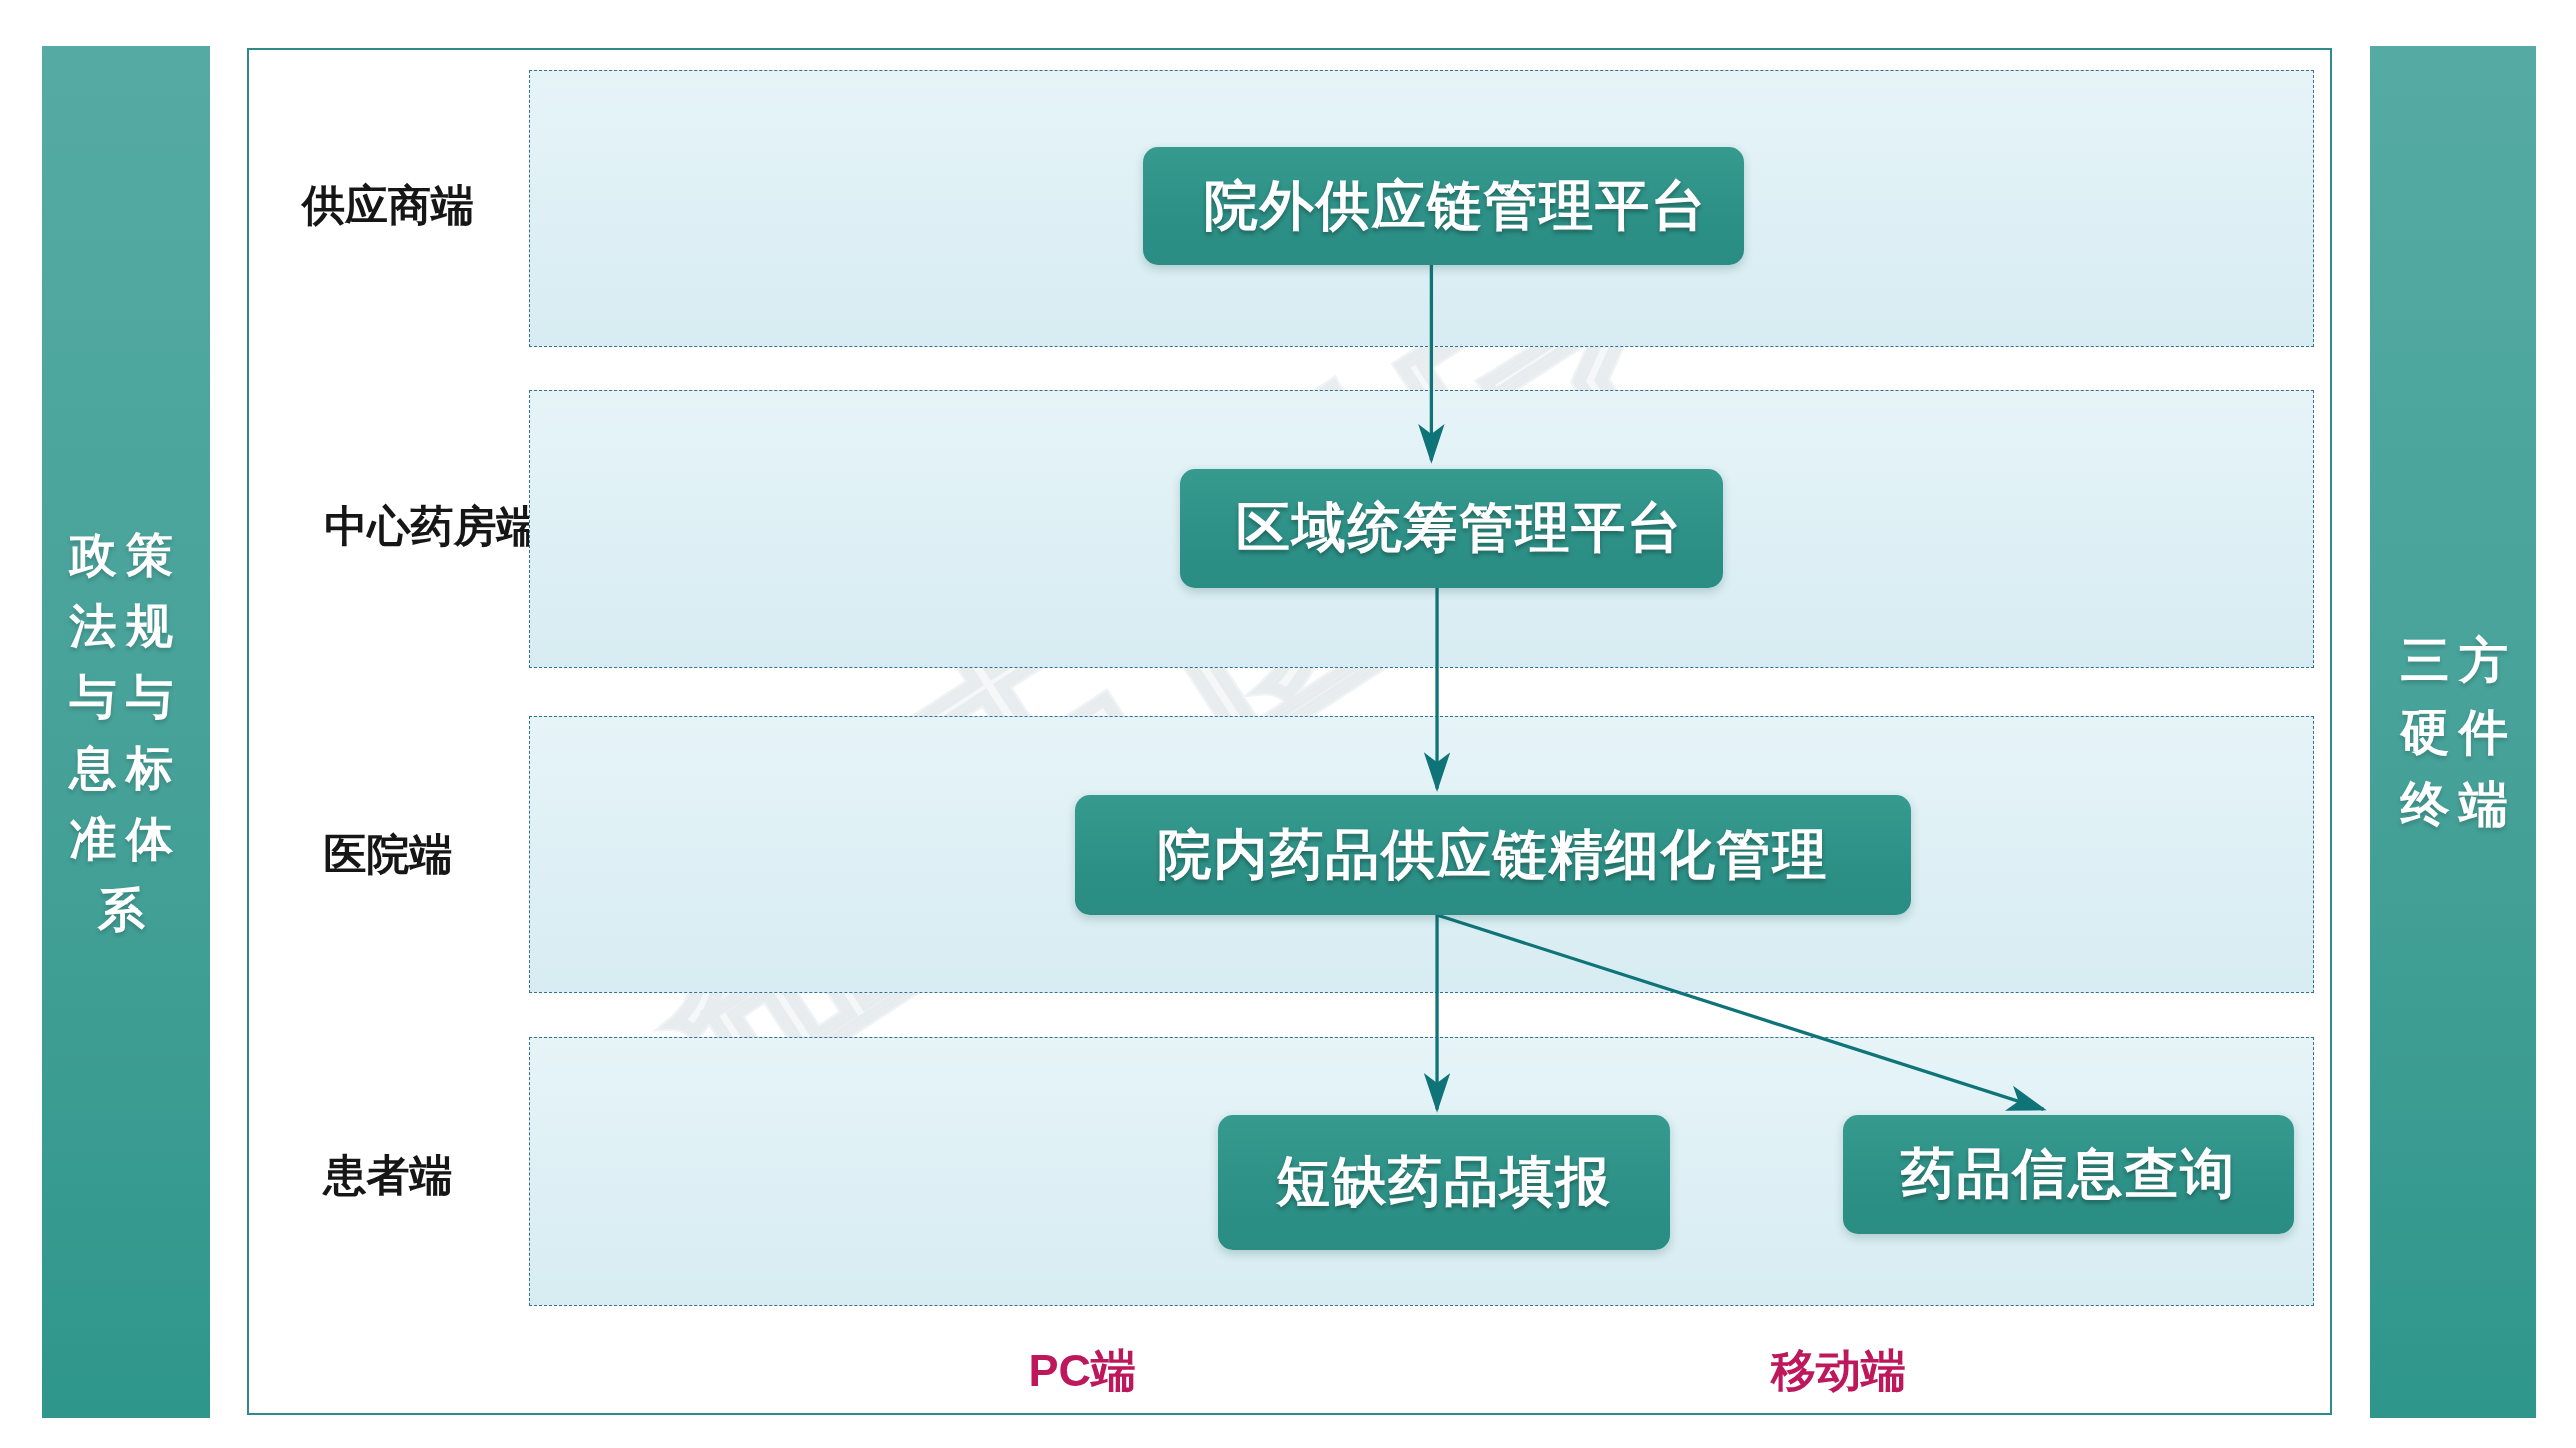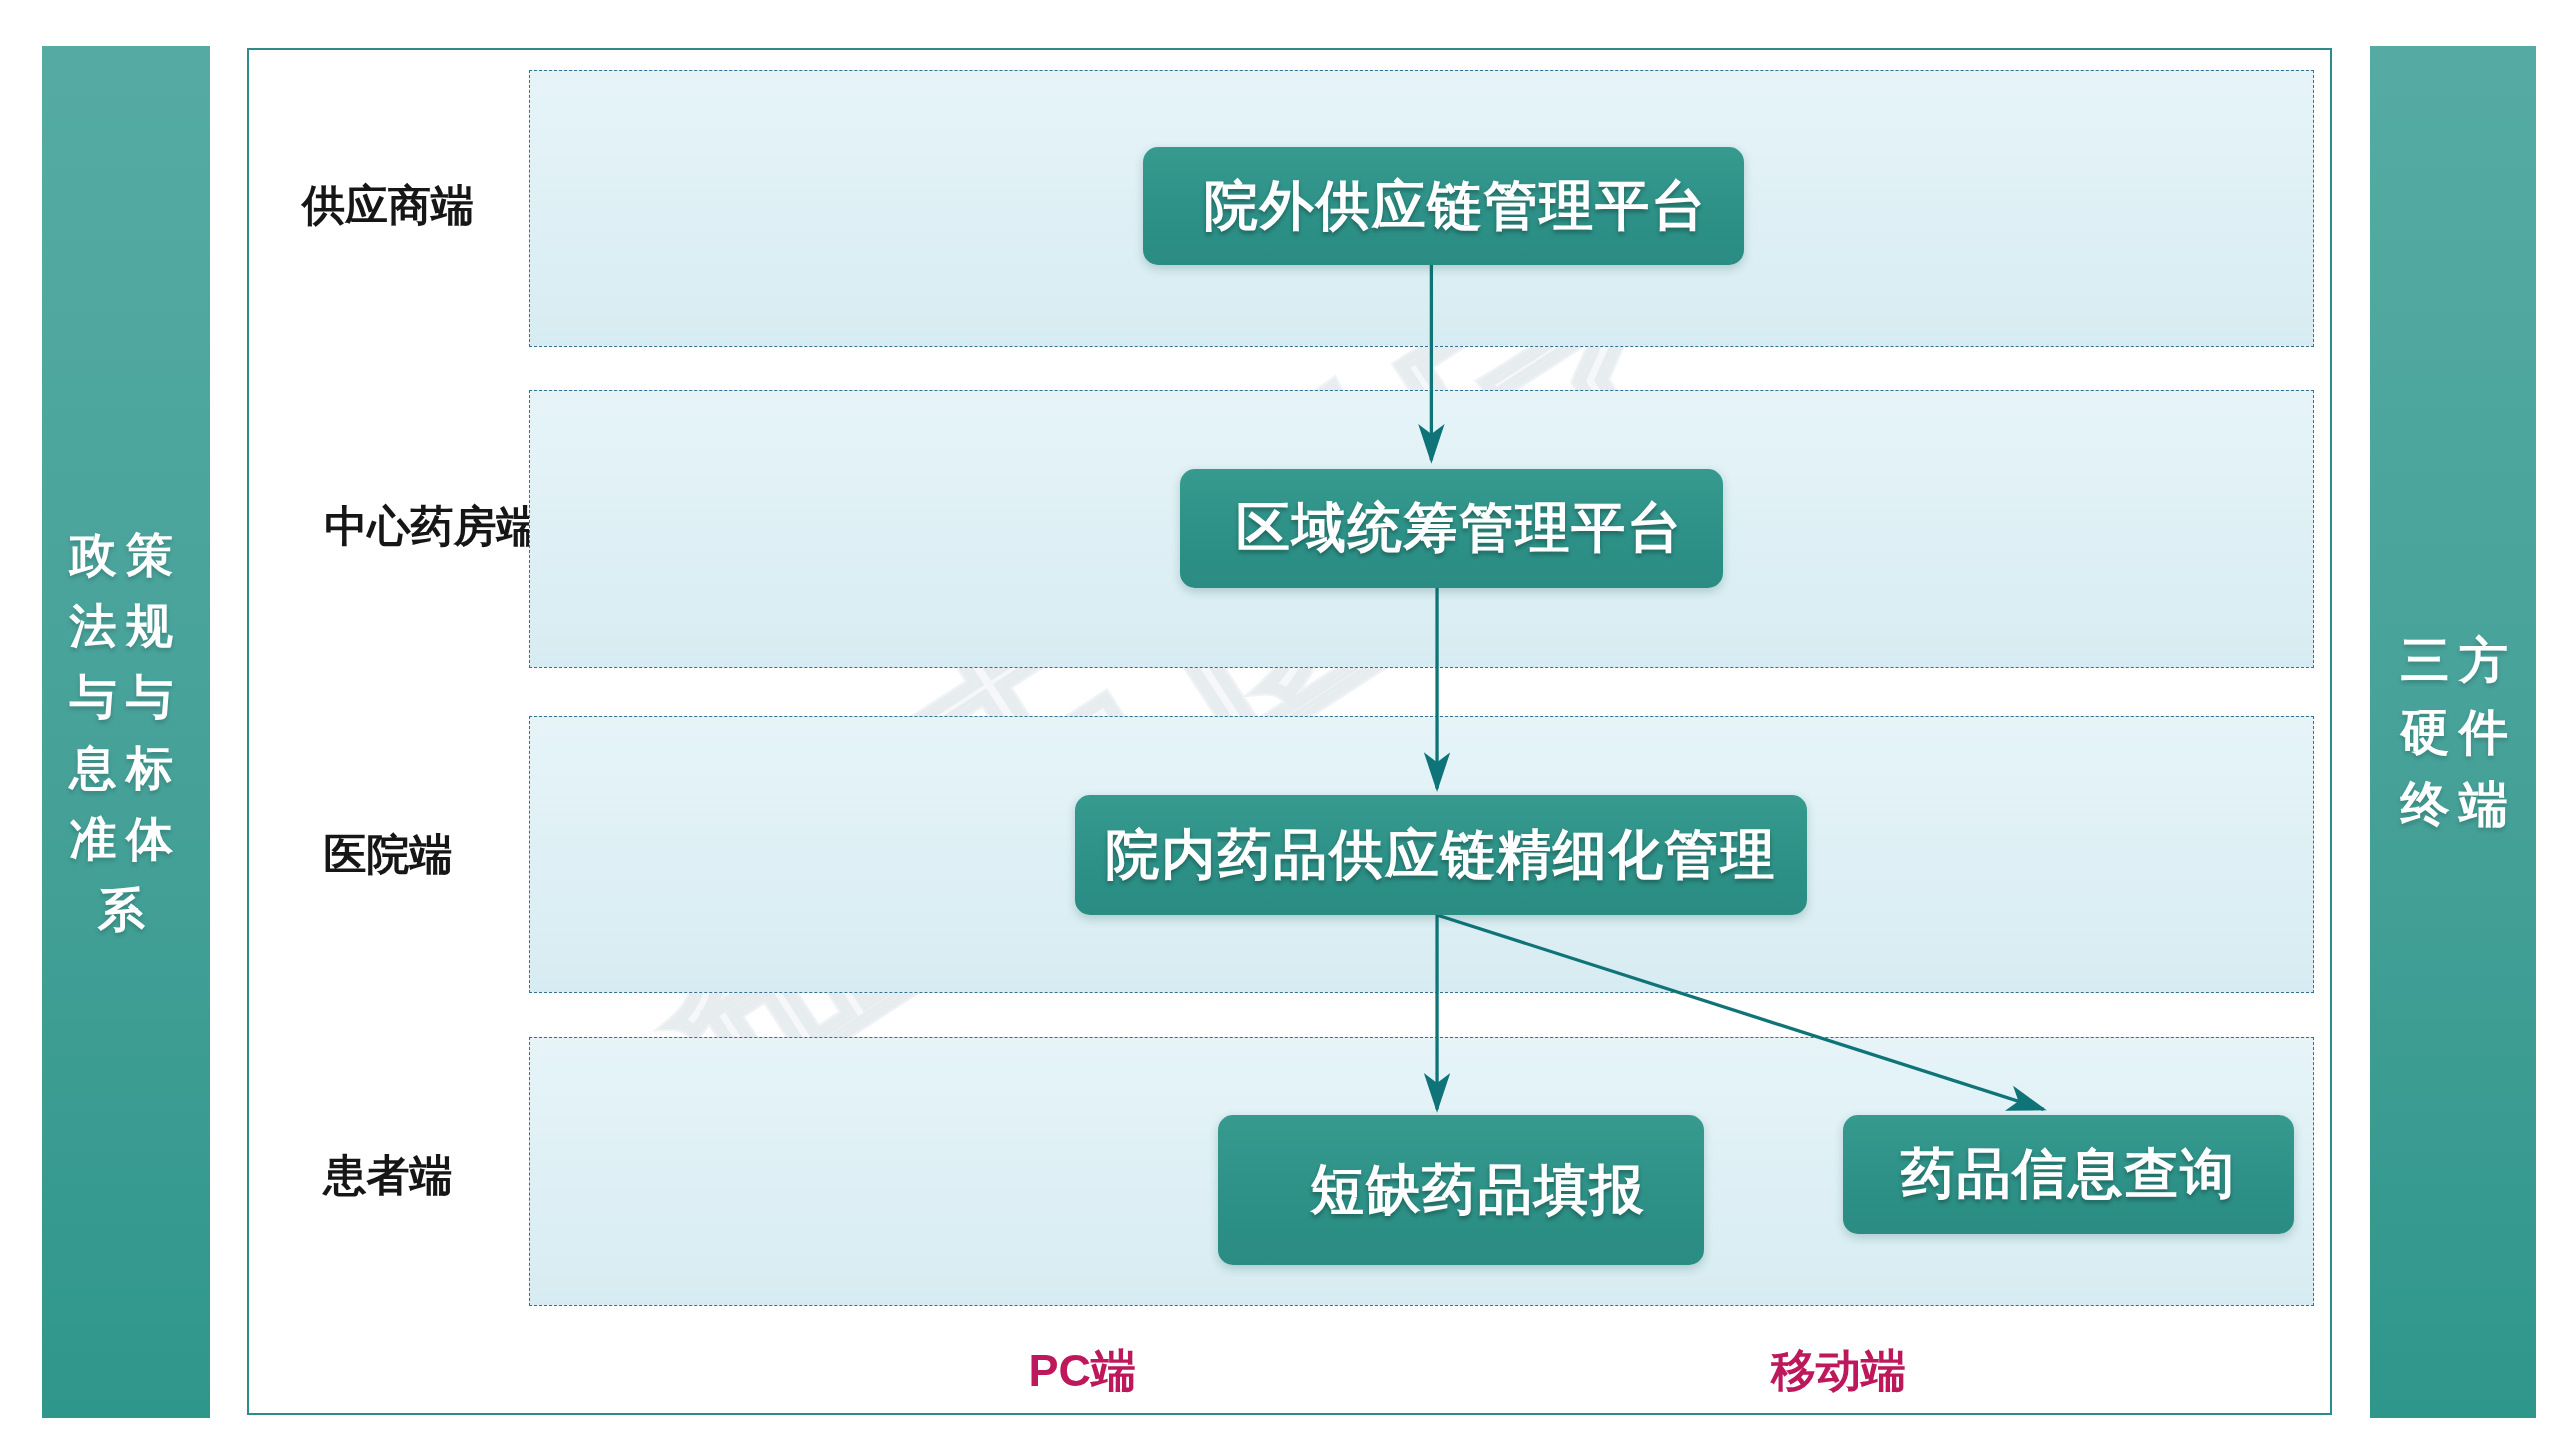--- a/index.html
+++ b/index.html
@@ -91,22 +91,22 @@
     letter-spacing: 1.9px;
     display: flex;
     align-items: center;
     justify-content: center;
     text-shadow: 0 2.8px 4.7px rgba(0,0,0,0.3);
     box-shadow: 0 3.8px 9.4px rgba(20, 80, 75, 0.22);
     white-space: nowrap;
   }
   .node-1  { left: 1143px; top: 147px;  width: 577px; height: 118px; padding-left: 24px; }
   .node-2  { left: 1180px; top: 469px;  width: 527px; height: 119px; padding-left: 16px; }
-  .node-3  { left: 1075px; top: 795px;  width: 732px; height: 120px; }
-  .node-4a { left: 1218px; top: 1115px; width: 452px; height: 150px; padding-left: 34px; }
+  .node-3  { left: 1075px; top: 795px;  width: 836px; height: 120px; }
+  .node-4a { left: 1218px; top: 1115px; width: 452px; height: 135px; }
   .node-4b { left: 1843px; top: 1115px; width: 451px; height: 119px; }
 
   
   svg.arrows {
     position: absolute;
     left: 0;
     top: 0;
     width: 2576px;
     height: 1448px;
     pointer-events: none;

